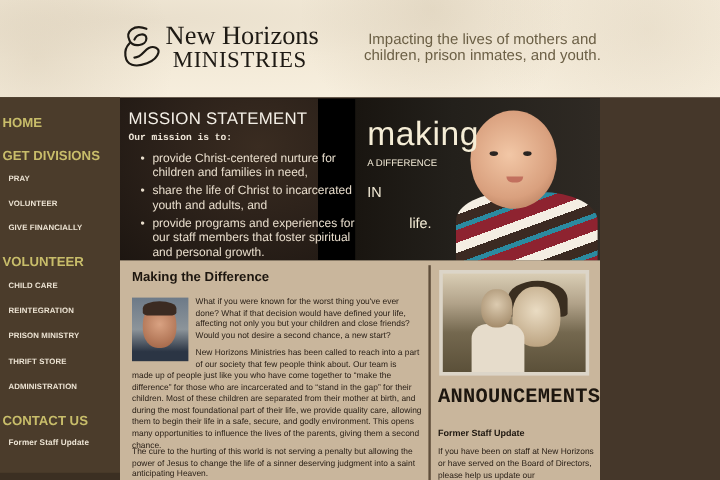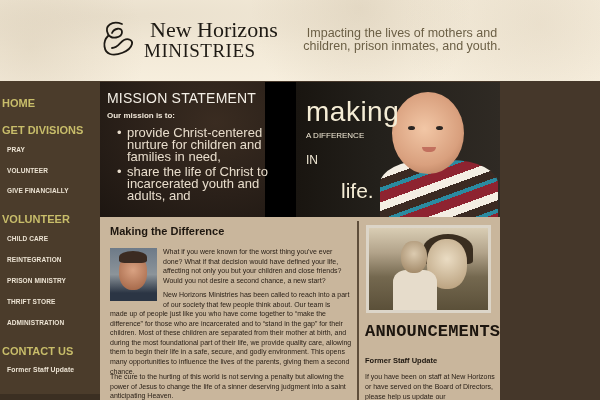--- a/index.html
+++ b/index.html
@@ -6,46 +6,46 @@
   body { width:600px; height:400px; overflow:hidden; background:#45372a; font-family:"Liberation Sans", sans-serif; position:relative; }
   .header { position:absolute; left:0; top:0; width:600px; height:81px;
     background: radial-gradient(ellipse at 20% 20%, #e9dfcc 0%, #f3ead8 40%, #faf2e2 100%); }
   .header:before { content:""; position:absolute; inset:0;
     background: radial-gradient(circle at 60% 10%, rgba(200,185,160,.35) 0, transparent 30%),
                 radial-gradient(circle at 5% 60%, rgba(200,185,160,.3) 0, transparent 20%),
                 radial-gradient(circle at 90% 30%, rgba(200,185,160,.25) 0, transparent 25%); }
   .logo { position:absolute; left:100px; top:18px; display:flex; align-items:center; }
   .logo-mark { width:36px; height:44px; position:relative; }
   .logo-text { margin-left:2px; font-family:"Liberation Serif", serif; color:#1e1a14; line-height:21px; }
-  .logo-line1 { font-size:22px;margin-left:12px; }
+  .logo-line1 { font-size:22px; }
   .logo-line2 { font-size:19px; letter-spacing:.5px; padding-left:6px; }
   .tagline { position:absolute; left:302px; top:27px; width:200px; font-size:12.5px; line-height:13px; color:#6b5f45; text-align:center; }
   .sidebar { position:absolute; left:0; top:81px; width:100px; height:319px; background:#4b3c2b; }
   .nav-h { color:#c8bd6a; font-weight:bold; font-size:11px; padding-left:2px; position:absolute; left:0; }
   .nav-i { color:#ece3d3; font-weight:bold; font-size:6.5px; position:absolute; left:7px; letter-spacing:.1px; }
   .sidebar-foot { position:absolute; left:0; bottom:0; width:100px; height:6px; background:#3b2f22; }
   .banner { position:absolute; left:100px; top:82px; width:400px; height:135px; background:#000; }
   .mission { position:absolute; left:0; top:0; width:165px; height:135px;
     background: radial-gradient(ellipse at 70% 30%, #3a2c21 0%, #2a2019 55%, #1d1611 100%); color:#efe6d8; }
   .mission h2 { font-weight:normal; font-size:14px; position:absolute; left:7px; top:8px; color:#f4efe6; letter-spacing:.2px; }
-  .mission .lead { font-weight:bold; font-size:8px; position:absolute; left:7px; top:29px; }
-  .mission ul { position:absolute; left:17px; top:45px; width:180px; list-style:none; font-size:13px; line-height:12px; color:#e8ddcc; }
+  .mission .lead { font-weight:bold; font-size:8px; position:absolute; left:7px; top:29px;font-family:Liberation Mono, monospace; }
+  .mission ul { position:absolute; left:17px; top:45px; width:180px; list-style:none; font-size:10px; line-height:12px; color:#e8ddcc; }
   .mission li { position:relative; padding-left:10px; margin-bottom:3px; }
   .mission li:before { content:"•"; position:absolute; left:0; top:0; }
   .hero { position:absolute; left:196px; top:0; width:204px; height:135px; background:linear-gradient(90deg,#191510 0%, #23201b 40%, #2f2a24 100%); overflow:hidden; }
   .baby-head { position:absolute; left:96px; top:10px; width:72px; height:82px; border-radius:50%; background:radial-gradient(circle at 45% 45%, #f2c7a6 0%, #d9a07e 60%, #a56b4c 100%); }
   .baby-shirt { position:absolute; left:84px; top:78px; width:118px; height:60px; border-radius:40% 40% 0 0;
     background: repeating-linear-gradient(160deg, #8e2330 0 10px, #f4eee3 10px 18px, #3b2a22 18px 26px, #2b8aa0 26px 30px); }
   .baby-eye { position:absolute; width:7px; height:4px; background:#2a2522; border-radius:50%; }
   .baby-mouth { position:absolute; left:126px; top:65px; width:14px; height:5px; border-radius:0 0 8px 8px; background:#c2705e; }
   .hero-t1 { position:absolute; left:10px; top:14px; color:#f5edd6; font-size:28px; letter-spacing:.5px; }
   .hero-t2 { position:absolute; left:10px; top:49px; color:#f0e8d4; font-size:8px; }
   .hero-t3 { position:absolute; left:10px; top:71px; color:#f0e8d4; font-size:12px; }
   .hero-t4 { position:absolute; left:27px; top:58px; color:#e99a88; font-size:36px; }
-  .hero-t5 { position:absolute; left:45px; top:97px; color:#f5edd6; font-size:21px; }
+  .hero-t5 { position:absolute; left:45px; top:97px; color:#f5edd6; font-size:12px; }
   .content { position:absolute; left:100px; top:217px; width:400px; height:183px; background:#c9b69c; }
   .divider { position:absolute; left:257px; top:4px; width:2px; height:179px; background:#5f4e3b; }
   .main-h { position:absolute; left:10px; top:8px; font-size:11px; font-weight:bold; color:#1d160f; }
   .portrait { position:absolute; left:10px; top:31px; width:47px; height:53px; background:linear-gradient(180deg,#6d7a88 0%, #8c949a 50%, #2b3544 85%); overflow:hidden; }
   .portrait-face { position:absolute; left:9px; top:6px; width:28px; height:36px; border-radius:45%; background:radial-gradient(circle at 50% 45%, #d9a282 0%, #a96c4d 80%); }
   .portrait-hair { position:absolute; left:9px; top:3px; width:28px; height:12px; border-radius:50% 50% 20% 20%; background:#3b2b22; }
   .body-text { position:absolute; font-size:7px; line-height:9.6px; color:#2b2118; }
   .side-photo { position:absolute; left:266px; top:8px; width:125px; height:88px; background:#dcd5c8; padding:3px; }
   .side-photo-inner { width:100%; height:100%; background:linear-gradient(180deg,#d9cdb4 0%, #b2a38a 30%, #74684f 60%, #5b5039 100%); position:relative; overflow:hidden; }
   .mom-face { position:absolute; left:58px; top:11px; width:40px; height:50px; border-radius:45%; background:radial-gradient(circle at 50% 40%, #eadcc3 0%, #b89f7c 90%); }
@@ -91,20 +91,21 @@
   <div class="sidebar-foot"></div>
 </nav>
 
 <section class="banner">
   <div class="mission">
     <h2>MISSION STATEMENT</h2>
     <div class="lead">Our mission is to:</div>
     <ul>
       <li>provide Christ-centered nurture for children and families in need,</li>
       <li>share the life of Christ to incarcerated youth and adults, and</li>
+      <li>provide programs and experiences for our staff members that foster spiritual and personal growth.</li>
     </ul>
   </div>
   <div class="hero">
     <div class="baby-shirt"></div>
     <div class="baby-head"></div>
     <div class="baby-eye" style="left:112px;top:44px"></div>
     <div class="baby-eye" style="left:140px;top:44px"></div>
     <div class="baby-mouth"></div>
     <div class="hero-t1">making</div>
     <div class="hero-t2">A DIFFERENCE</div>

